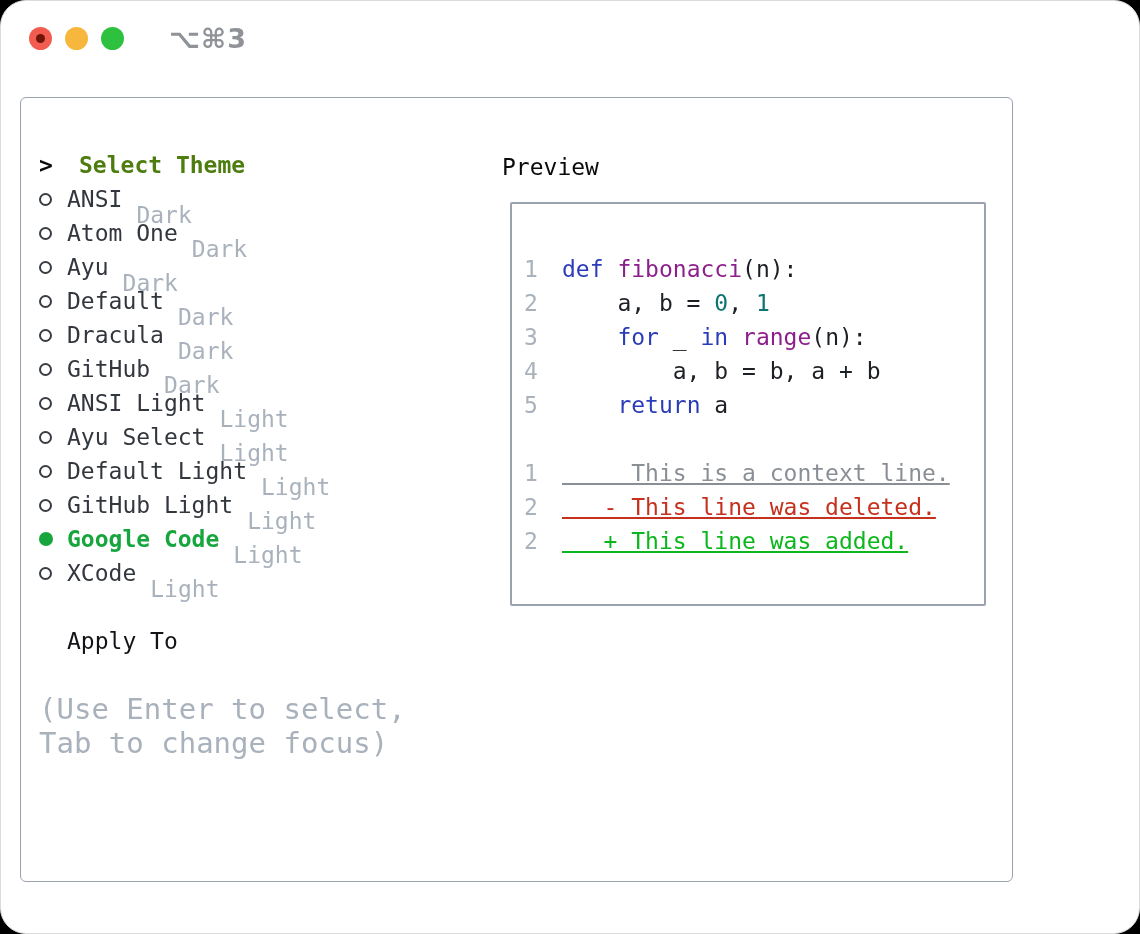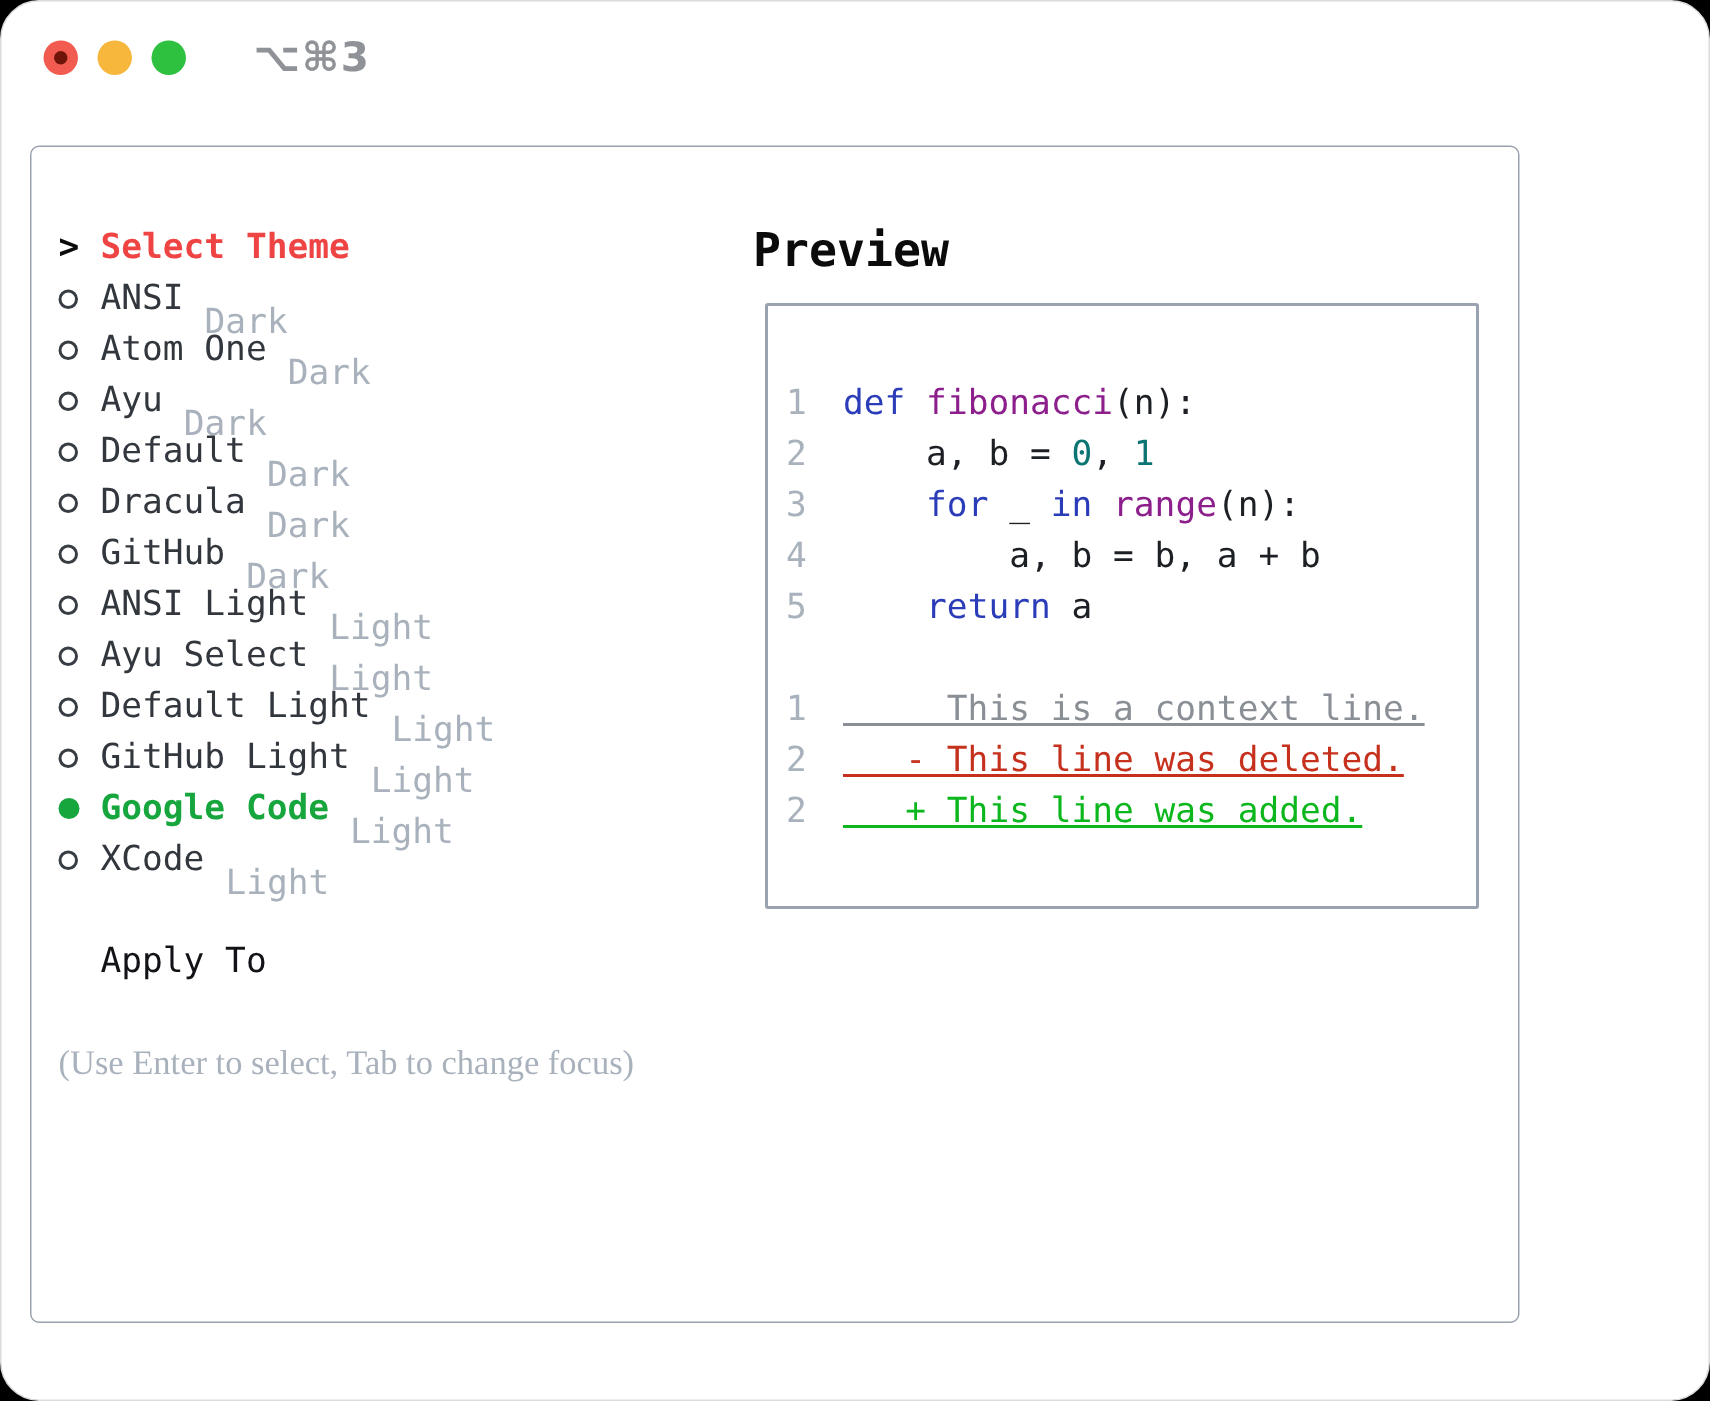--- a/index.html
+++ b/index.html
@@ -17,30 +17,30 @@
   
   .terminal{position:absolute;left:19px;top:96px;width:993px;height:785px;background:#fff;
     border:1.5px solid #9aa2af;border-radius:6px;box-sizing:border-box;}
   
   .left-col{position:absolute;left:18px;top:50px;width:445px;}
   .row{height:34px;display:flex;align-items:center;font-size:23px;}
   .marker{width:28px;flex:none;display:flex;align-items:center;}
   .gt{font-weight:bold;color:#0b0b0c;}
   .circle{width:13px;height:13px;border:2px solid #383d44;border-radius:50%;box-sizing:border-box;}
   .selected .circle{width:14px;height:14px;border:none;background:#17a63d;}
-  .hdr-label{font-weight:bold;color:#ef4444;white-space:pre;}
+  .hdr-label{font-weight:bold;color:#4d7c0f;white-space:pre;margin-left:12px;}
   .t-name{color:#32363d;white-space:pre;}
   .selected .t-name{color:#17a63d;font-weight:bold;}
   .t-variant{color:#a9b2bc;margin-left:14px;white-space:pre;margin-top:32px;}
   .section-label{color:#121316;white-space:pre;}
   .spacer{height:34px;}
-  .help{margin-top:34px;width:432px;color:#a9b2bc;font-size:23px;line-height:34px;font-family:Liberation Serif, serif;}
+  .help{margin-top:34px;width:432px;color:#a9b2bc;font-size:29px;line-height:34px;}
   
   .preview-title{position:absolute;left:481px;top:52px;height:34px;display:flex;align-items:center;
-    font-size:31px;font-weight:bold;color:#0b0b0c;}
+    font-size:23px;font-weight:normal;color:#0b0b0c;}
   .preview-box{position:absolute;left:489px;top:104px;width:476px;height:404px;border:2px solid #9aa2af;
     border-radius:2px;box-sizing:border-box;background:#fff;padding-top:48px;overflow:hidden;}
   .crow{height:34px;display:flex;align-items:center;padding-left:12px;font-size:23px;}
   .gutter{width:38px;flex:none;color:#a9b2bc;white-space:pre;}
   .tok{white-space:pre;}
   .tok.plain{color:#1c1f24;}
   .tok.keyword{color:#2b3cb9;}
   .tok.function{color:#8c1f8c;}
   .tok.number{color:#0d7474;}
   .diff-text{white-space:pre;text-decoration:underline;}

